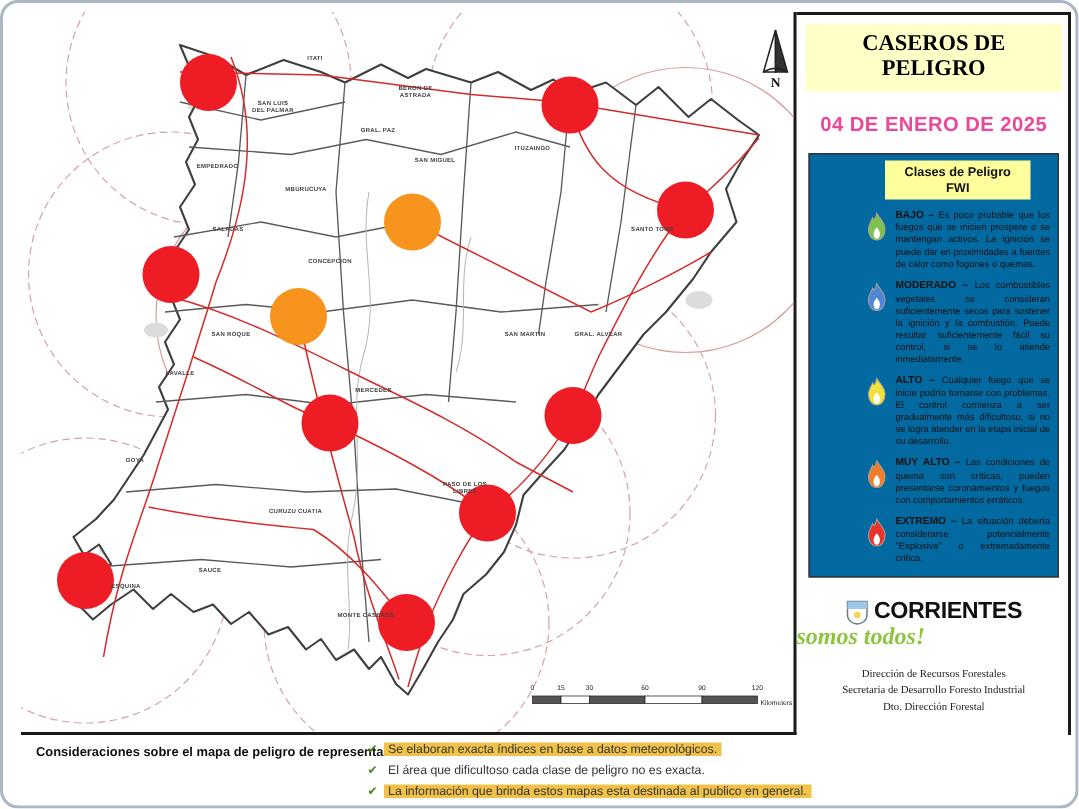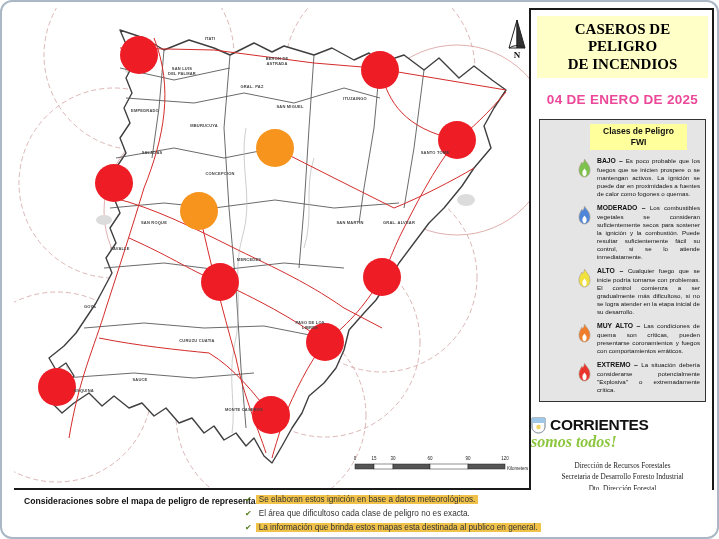--- a/index.html
+++ b/index.html
@@ -3,27 +3,27 @@
 <meta charset="utf-8">
 <style>
   html,body{margin:0;padding:0;background:#fff;}
   .page{position:relative;width:719px;height:539px;background:#fff;border:2px solid #a9b8c4;border-radius:12px;box-sizing:border-box;overflow:hidden;font-family:"Liberation Sans",sans-serif;}
   .frame{position:absolute;left:12px;top:6px;width:700px;height:524px;border:2px solid #1a1a1a;box-sizing:border-box;}
   .map-area{position:absolute;left:12px;top:6px;width:517px;height:482px;border-right:2px solid #1a1a1a;border-bottom:2px solid #1a1a1a;box-sizing:border-box;background:#fff;}
   .map-area svg{display:block;width:100%;height:100%;}
   .right-panel{position:absolute;left:529px;top:6px;width:183px;height:482px;}
   .title-box{margin:8px 6px 0 6px;background:#ffffc8;padding:5px 2px;text-align:center;font-family:"Liberation Serif",serif;font-weight:bold;font-size:15px;line-height:1.15;color:#000;}
   .date{margin-top:14px;text-align:center;font-weight:bold;font-size:13.5px;color:#ec4899;letter-spacing:.3px;}
-  .legend-box{margin:12px 8px 0 8px;border:1.5px solid #333;background:#e5e5e5;padding-bottom:4px;padding-left:32px;}
+  .legend-box{margin:12px 8px 0 8px;border:1.5px solid #333;background:#0369a1;padding-bottom:4px;padding-left:32px;}
   .legend-header{margin:4px 18px;background:#ffff9c;text-align:center;font-weight:bold;font-size:8.5px;padding:2px 0;color:#111;line-height:1.3;}
   .legend-row{display:flex;align-items:flex-start;padding:3px 5px 3px 4px;}
   .legend-row svg{flex:0 0 17px;width:17px;height:21px;margin-top:1px;}
   .legend-text{margin-left:4px;font-size:6.2px;line-height:1.3;color:#111;text-align:justify;}
   .legend-text b{font-size:6.8px;}
-  .logo-row{margin-top:14px;display:flex;align-items:center;justify-content:flex-start;}
+  .logo-row{margin-top:14px;display:flex;align-items:center;justify-content:center;}
   .logo-crest{width:15px;height:17px;margin-right:4px;}
   .logo-text{font-weight:900;font-size:15.5px;letter-spacing:-.3px;color:#111;}
   .tagline{text-align:left;font-family:"Liberation Serif",serif;font-style:italic;font-weight:bold;color:#8cc63e;font-size:16px;margin-top:-1px;}
   .org{margin-top:10px;text-align:center;font-family:"Liberation Serif",serif;font-size:7.2px;color:#222;line-height:1.55;}
   .bottom-bar{position:absolute;left:12px;top:488px;width:700px;height:42px;background:#fff;}
   .consider-label{position:absolute;left:10px;top:6px;font-size:8.6px;font-weight:600;color:#111;}
   .consider-items{position:absolute;left:231px;top:2px;}
   .consider-item{display:flex;align-items:center;height:14px;}
   .check{color:#567d1e;font-size:8px;margin-right:4px;}
   .ctext{font-size:8.2px;color:#333;padding:0 3px;}
@@ -183,21 +183,20 @@
             <text x="491" y="452" class="sctick">120</text>
           </g>
         <text class="scunit" x="493" y="462">Kilometers</text>
       </g>
     </svg>
   </div>
 
   <div class="right-panel">
     <div class="title-box">
       <div>CASEROS DE PELIGRO</div>
-      <div>DE INCENDIOS</div>
     </div>
     <div class="date">04 DE ENERO DE 2025</div>
 
     <div class="legend-box">
       <div class="legend-header">
         <div>Clases de Peligro</div>
         <div>FWI</div>
       </div>
       <div id="legend-rows">
   <div class="legend-row">
@@ -257,21 +256,21 @@
       <div>Secretaria de Desarrollo Foresto Industrial</div>
       <div>Dto. Dirección Forestal</div>
     </div>
   </div>
 
   <div class="bottom-bar">
     <span class="consider-label">Consideraciones sobre el mapa de peligro de representa:</span>
     <div class="consider-items" id="consider-items">
   <div class="consider-item">
     <span class="check">✔</span>
-    <span class="ctext hl">Se elaboran estos ignición en base a datos meteorológicos.</span>
+    <span class="ctext hl">Se elaboran exacta índices en base a datos meteorológicos.</span>
   </div>
 
   <div class="consider-item">
     <span class="check">✔</span>
     <span class="ctext">El área que dificultoso cada clase de peligro no es exacta.</span>
   </div>
 
   <div class="consider-item">
     <span class="check">✔</span>
     <span class="ctext hl">La información que brinda estos mapas esta destinada al publico en general.</span>

